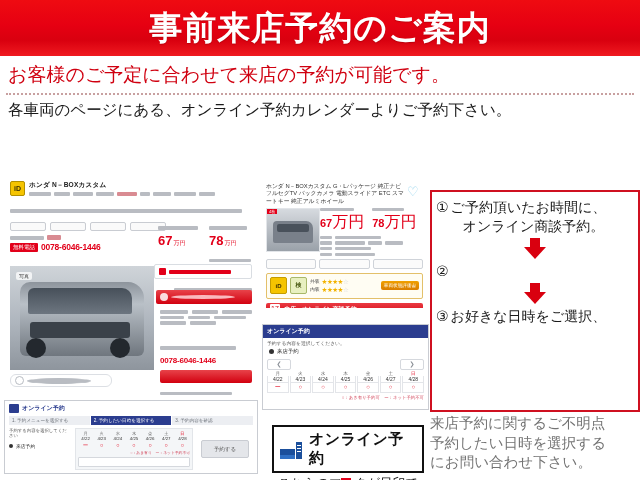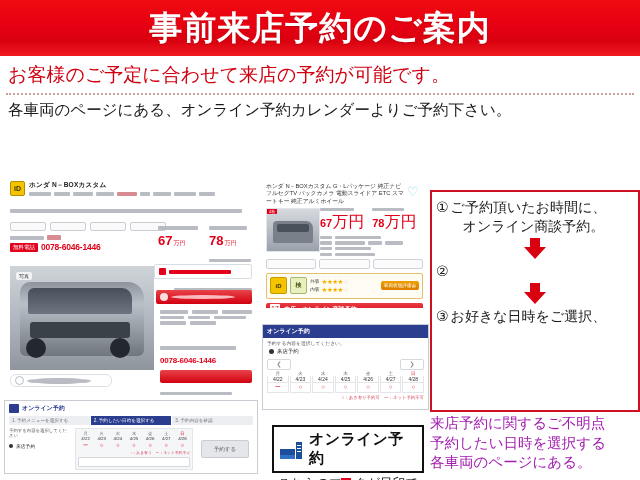--- a/index.html
+++ b/index.html
@@ -198,21 +198,21 @@
              border:2px solid #cf1020;background:#fff;}
   .step{display:flex;gap:2px;padding:0 4px;}
   .step-num{font-size:14px;line-height:19px;color:#1a1a1a;flex:0 0 auto;}
   .step-txt{font-size:14px;line-height:19px;color:#1a1a1a;}
   .step-txt .ind{display:block;padding-left:12px;}
   .step-arrow{margin:2px auto;width:22px;height:22px;position:relative;}
   .step-arrow .s{position:absolute;left:6px;top:0;width:10px;height:11px;background:#d9000f;}
   .step-arrow .h{position:absolute;left:0;top:9px;border-left:11px solid transparent;
                  border-right:11px solid transparent;border-top:12px solid #d9000f;}
   .note-right{position:absolute;left:430px;top:414px;width:208px;}
-  .note-right div{font-size:14.5px;line-height:19.5px;color:#a21caf;}
+  .note-right div{font-size:14.5px;line-height:19.5px;color:#737373;}
 </style>
 </head>
 <body>
 
 <div class="page">
 
   <div class="banner">
     <div class="banner-title">事前来店予約のご案内</div>
   </div>
 
@@ -558,16 +558,16 @@
       <div class="step-num">③</div>
       <div class="step-txt">
         <span>お好きな日時をご選択、</span>
       </div>
     </div>
   </div>
 
   <div class="note-right">
     <div>来店予約に関するご不明点</div>
     <div>予約したい日時を選択する</div>
-    <div>各車両のページにある。</div>
+    <div>にお問い合わせ下さい。</div>
   </div>
 
 </div>
 
 </body></html>

